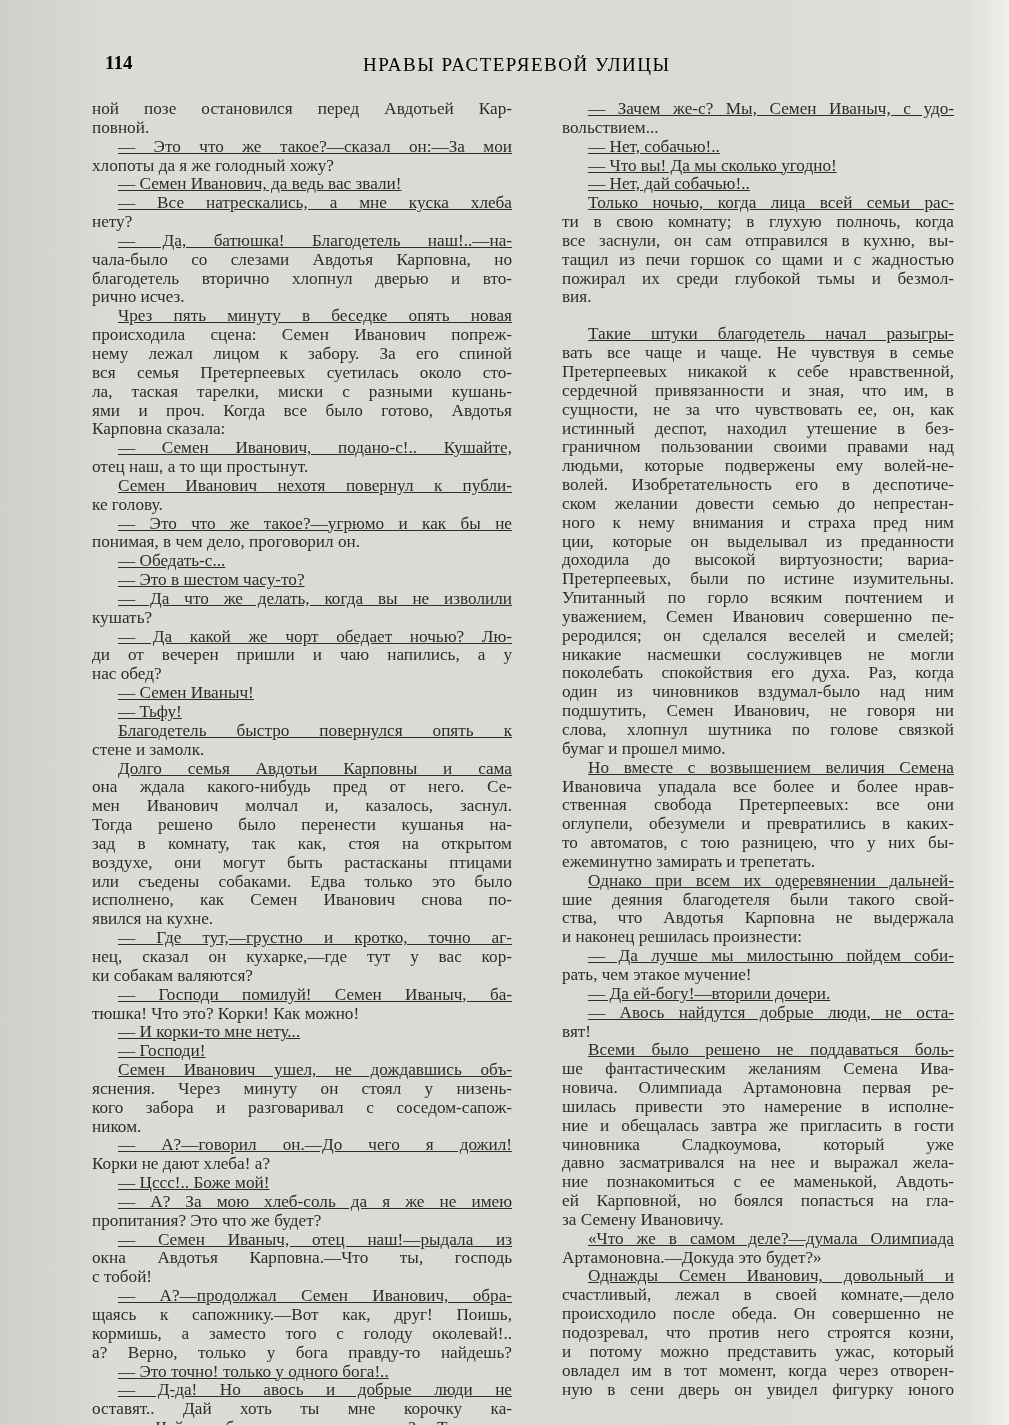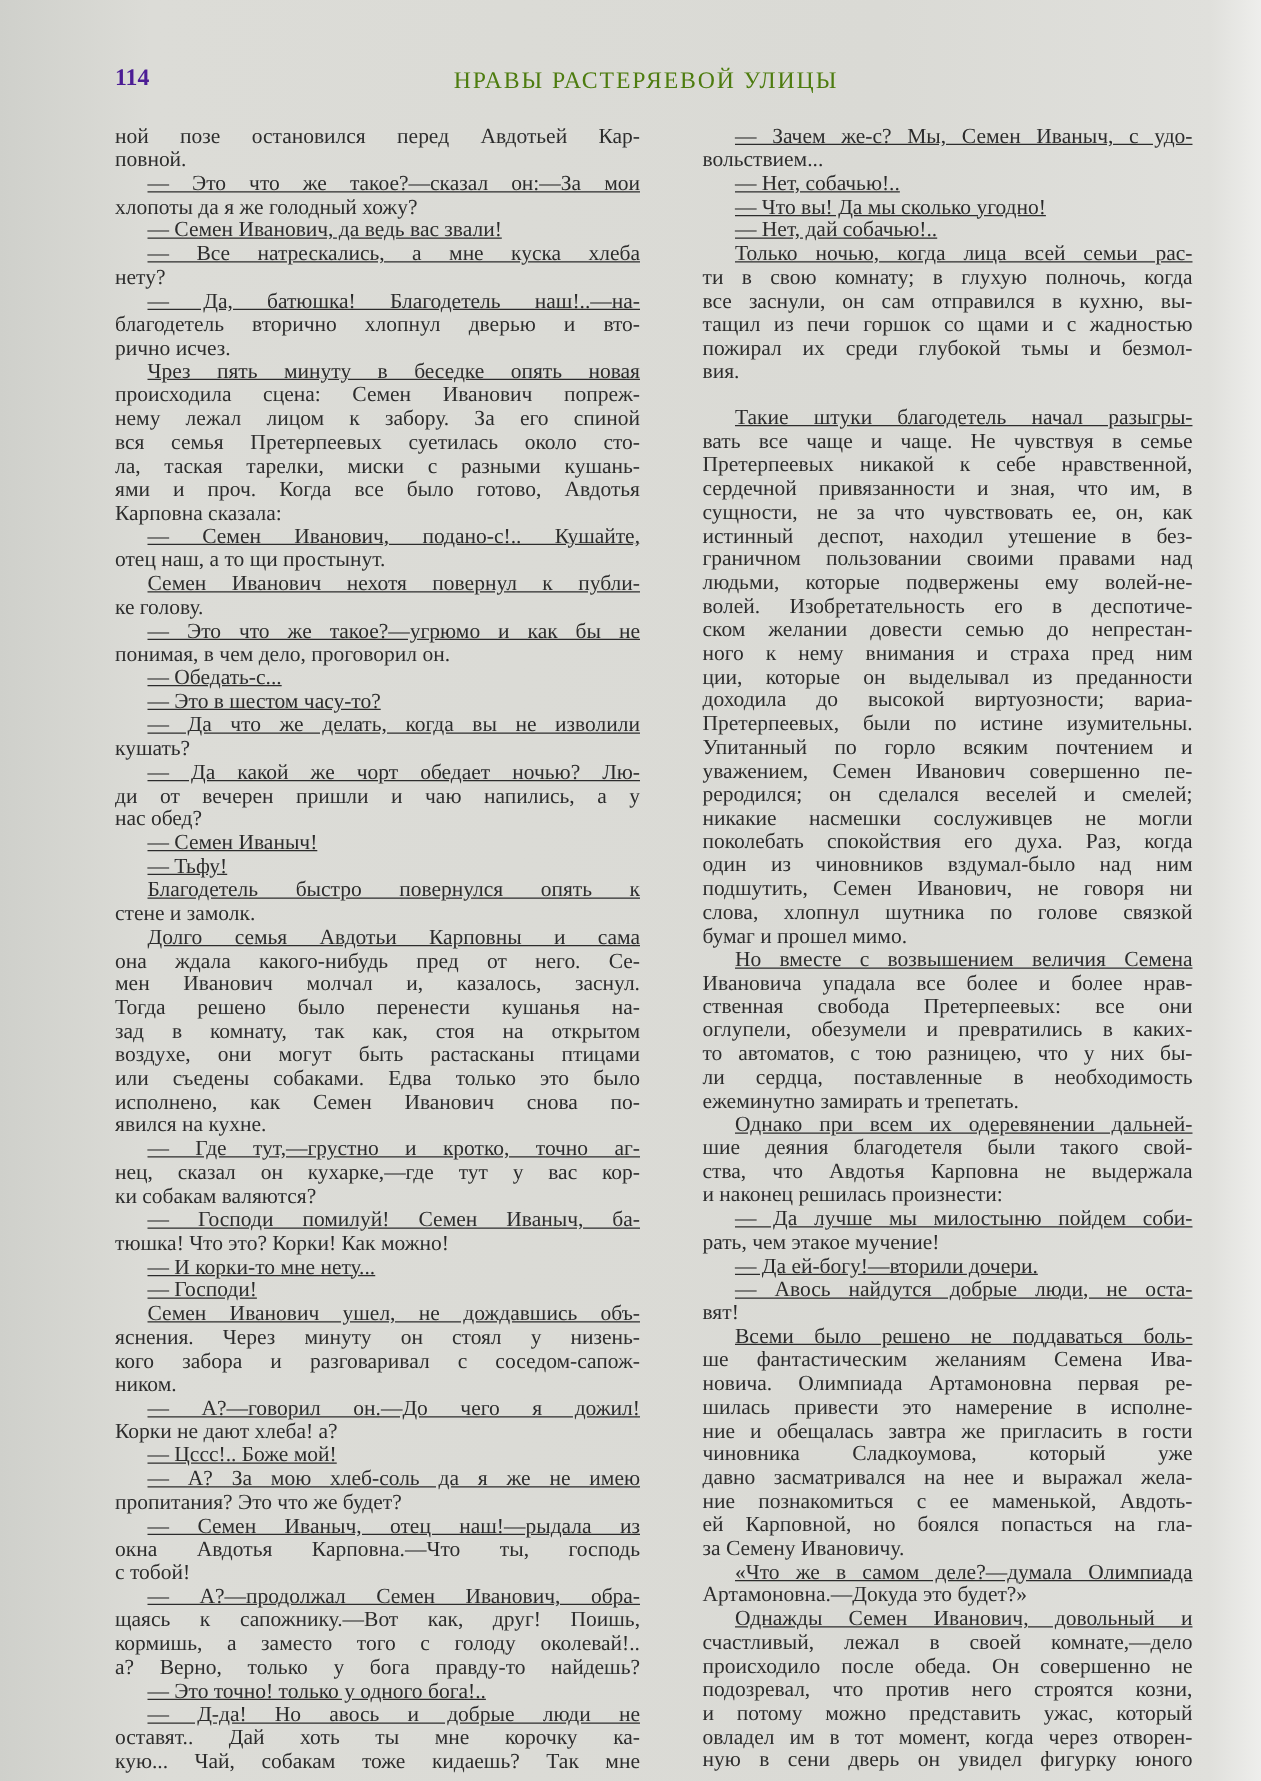--- a/index.html
+++ b/index.html
@@ -24,34 +24,34 @@
     }
     .header {
       position: absolute;
       top: 52px;
       left: 88px;
       width: 860px;
       height: 30px;
     }
     .page-number {
       position: absolute;
-      left: 4px;
+      left: 17px;
       top: 0;
       font-size: 19px;
       font-weight: bold;
       letter-spacing: 0px;
-      color: #4c1d95;
+      color: #000000;
     }
     .running-title {
       position: absolute;
       left: 275px;
       top: 2px;
       font-size: 19px;
       letter-spacing: 1.5px;
-      color: #4d7c0f;
+      color: #000000;
     }
     .column {
       position: absolute;
       top: 100px;
       font-size: 17.2px;
       line-height: 18.85px;
       color: #2c2c2c;
     }
     .col-left {
       left: 92px;
@@ -92,20 +92,21 @@
 
   <div class="column col-left" id="col-left">
       <span class="line">ной позе остановился перед Авдотьей Кар-</span>
       <span class="line last">повной.</span>
       <span class="line indent">— Это что же такое?—сказал он:—За мои</span>
       <span class="line last">хлопоты да я же голодный хожу?</span>
       <span class="line indent last">— Семен Иванович, да ведь вас звали!</span>
       <span class="line indent">— Все натрескались, а мне куска хлеба</span>
       <span class="line last">нету?</span>
       <span class="line indent">— Да, батюшка! Благодетель наш!..—на-</span>
+      <span class="line">чала-было со слезами Авдотья Карповна, но</span>
       <span class="line">благодетель вторично хлопнул дверью и вто-</span>
       <span class="line last">рично исчез.</span>
       <span class="line indent">Чрез пять минуту в беседке опять новая</span>
       <span class="line">происходила сцена: Семен Иванович попреж-</span>
       <span class="line">нему лежал лицом к забору. За его спиной</span>
       <span class="line">вся семья Претерпеевых суетилась около сто-</span>
       <span class="line">ла, таская тарелки, миски с разными кушань-</span>
       <span class="line">ями и проч. Когда все было готово, Авдотья</span>
       <span class="line last">Карповна сказала:</span>
       <span class="line indent">— Семен Иванович, подано-с!.. Кушайте,</span>
@@ -196,21 +197,20 @@
       <span class="line">поколебать спокойствия его духа. Раз, когда</span>
       <span class="line">один из чиновников вздумал-было над ним</span>
       <span class="line">подшутить, Семен Иванович, не говоря ни</span>
       <span class="line">слова, хлопнул шутника по голове связкой</span>
       <span class="line last">бумаг и прошел мимо.</span>
       <span class="line indent">Но вместе с возвышением величия Семена</span>
       <span class="line">Ивановича упадала все более и более нрав-</span>
       <span class="line">ственная свобода Претерпеевых: все они</span>
       <span class="line">оглупели, обезумели и превратились в каких-</span>
       <span class="line">то автоматов, с тою разницею, что у них бы-</span>
-      <span class="line">ли сердца, поставленные в необходимость</span>
       <span class="line last">ежеминутно замирать и трепетать.</span>
       <span class="line indent">Однако при всем их одеревянении дальней-</span>
       <span class="line">шие деяния благодетеля были такого свой-</span>
       <span class="line">ства, что Авдотья Карповна не выдержала</span>
       <span class="line last">и наконец решилась произнести:</span>
       <span class="line indent">— Да лучше мы милостыню пойдем соби-</span>
       <span class="line last">рать, чем этакое мучение!</span>
       <span class="line indent last">— Да ей-богу!—вторили дочери.</span>
       <span class="line indent">— Авось найдутся добрые люди, не оста-</span>
       <span class="line last">вят!</span>

